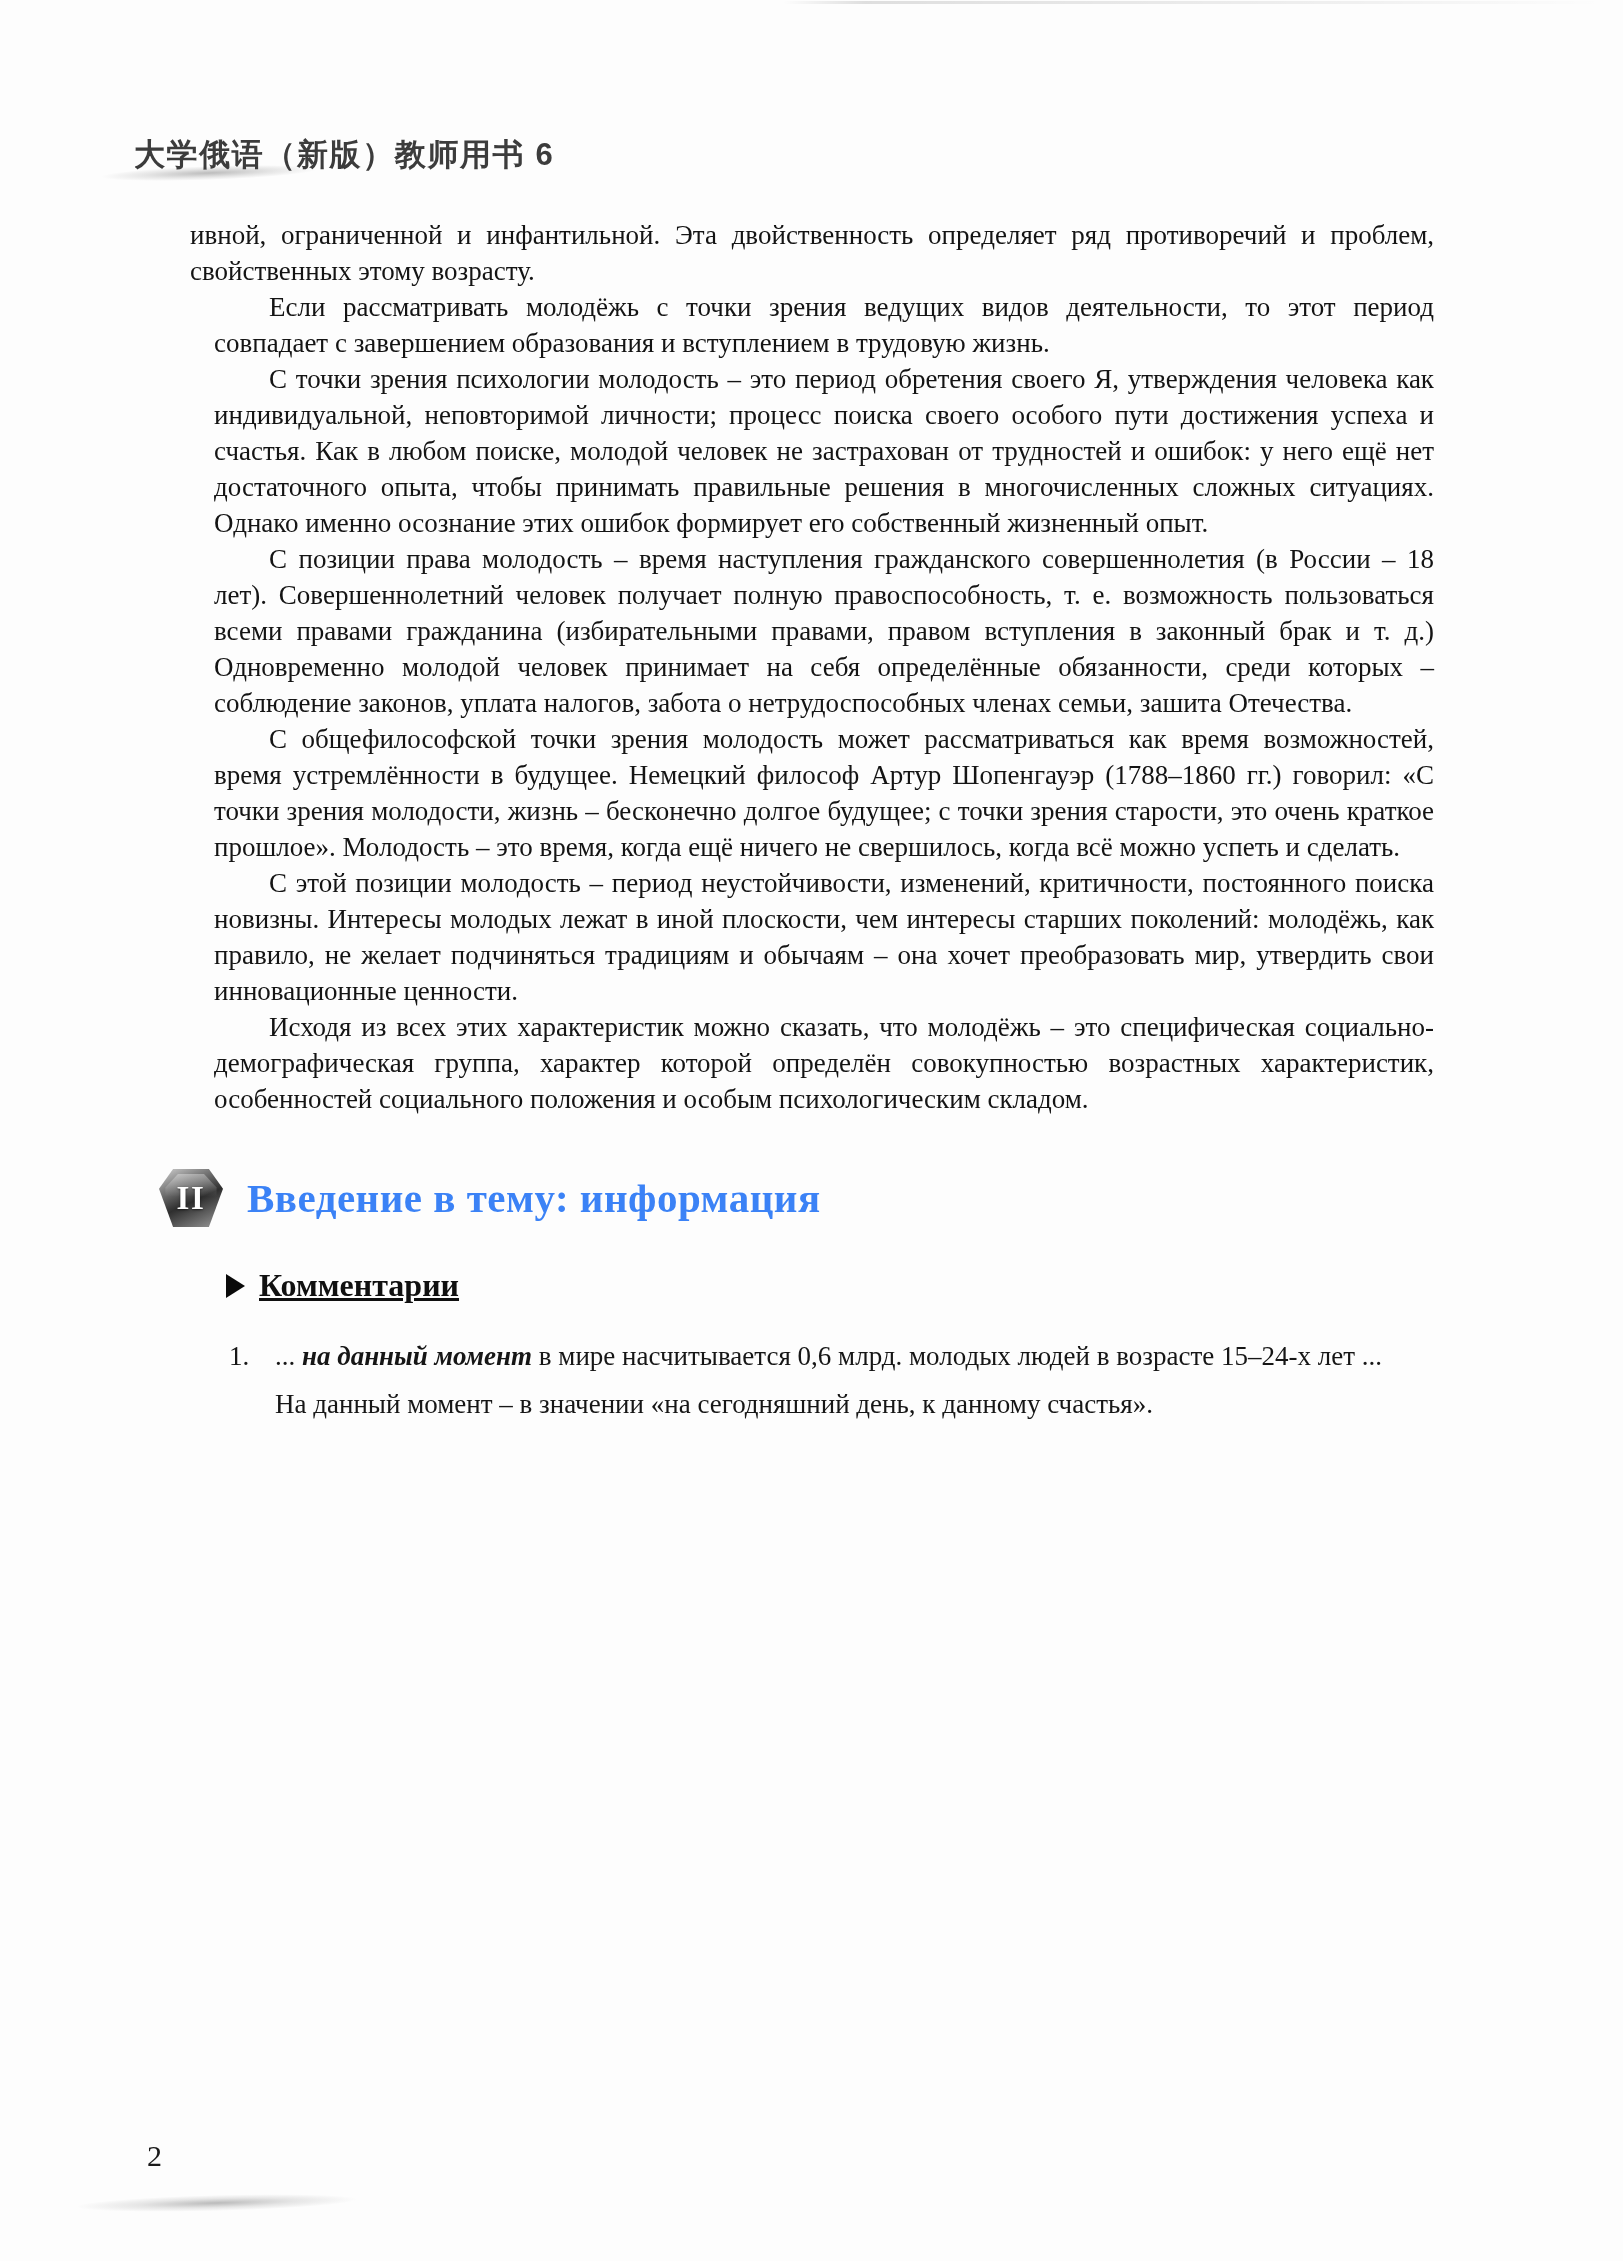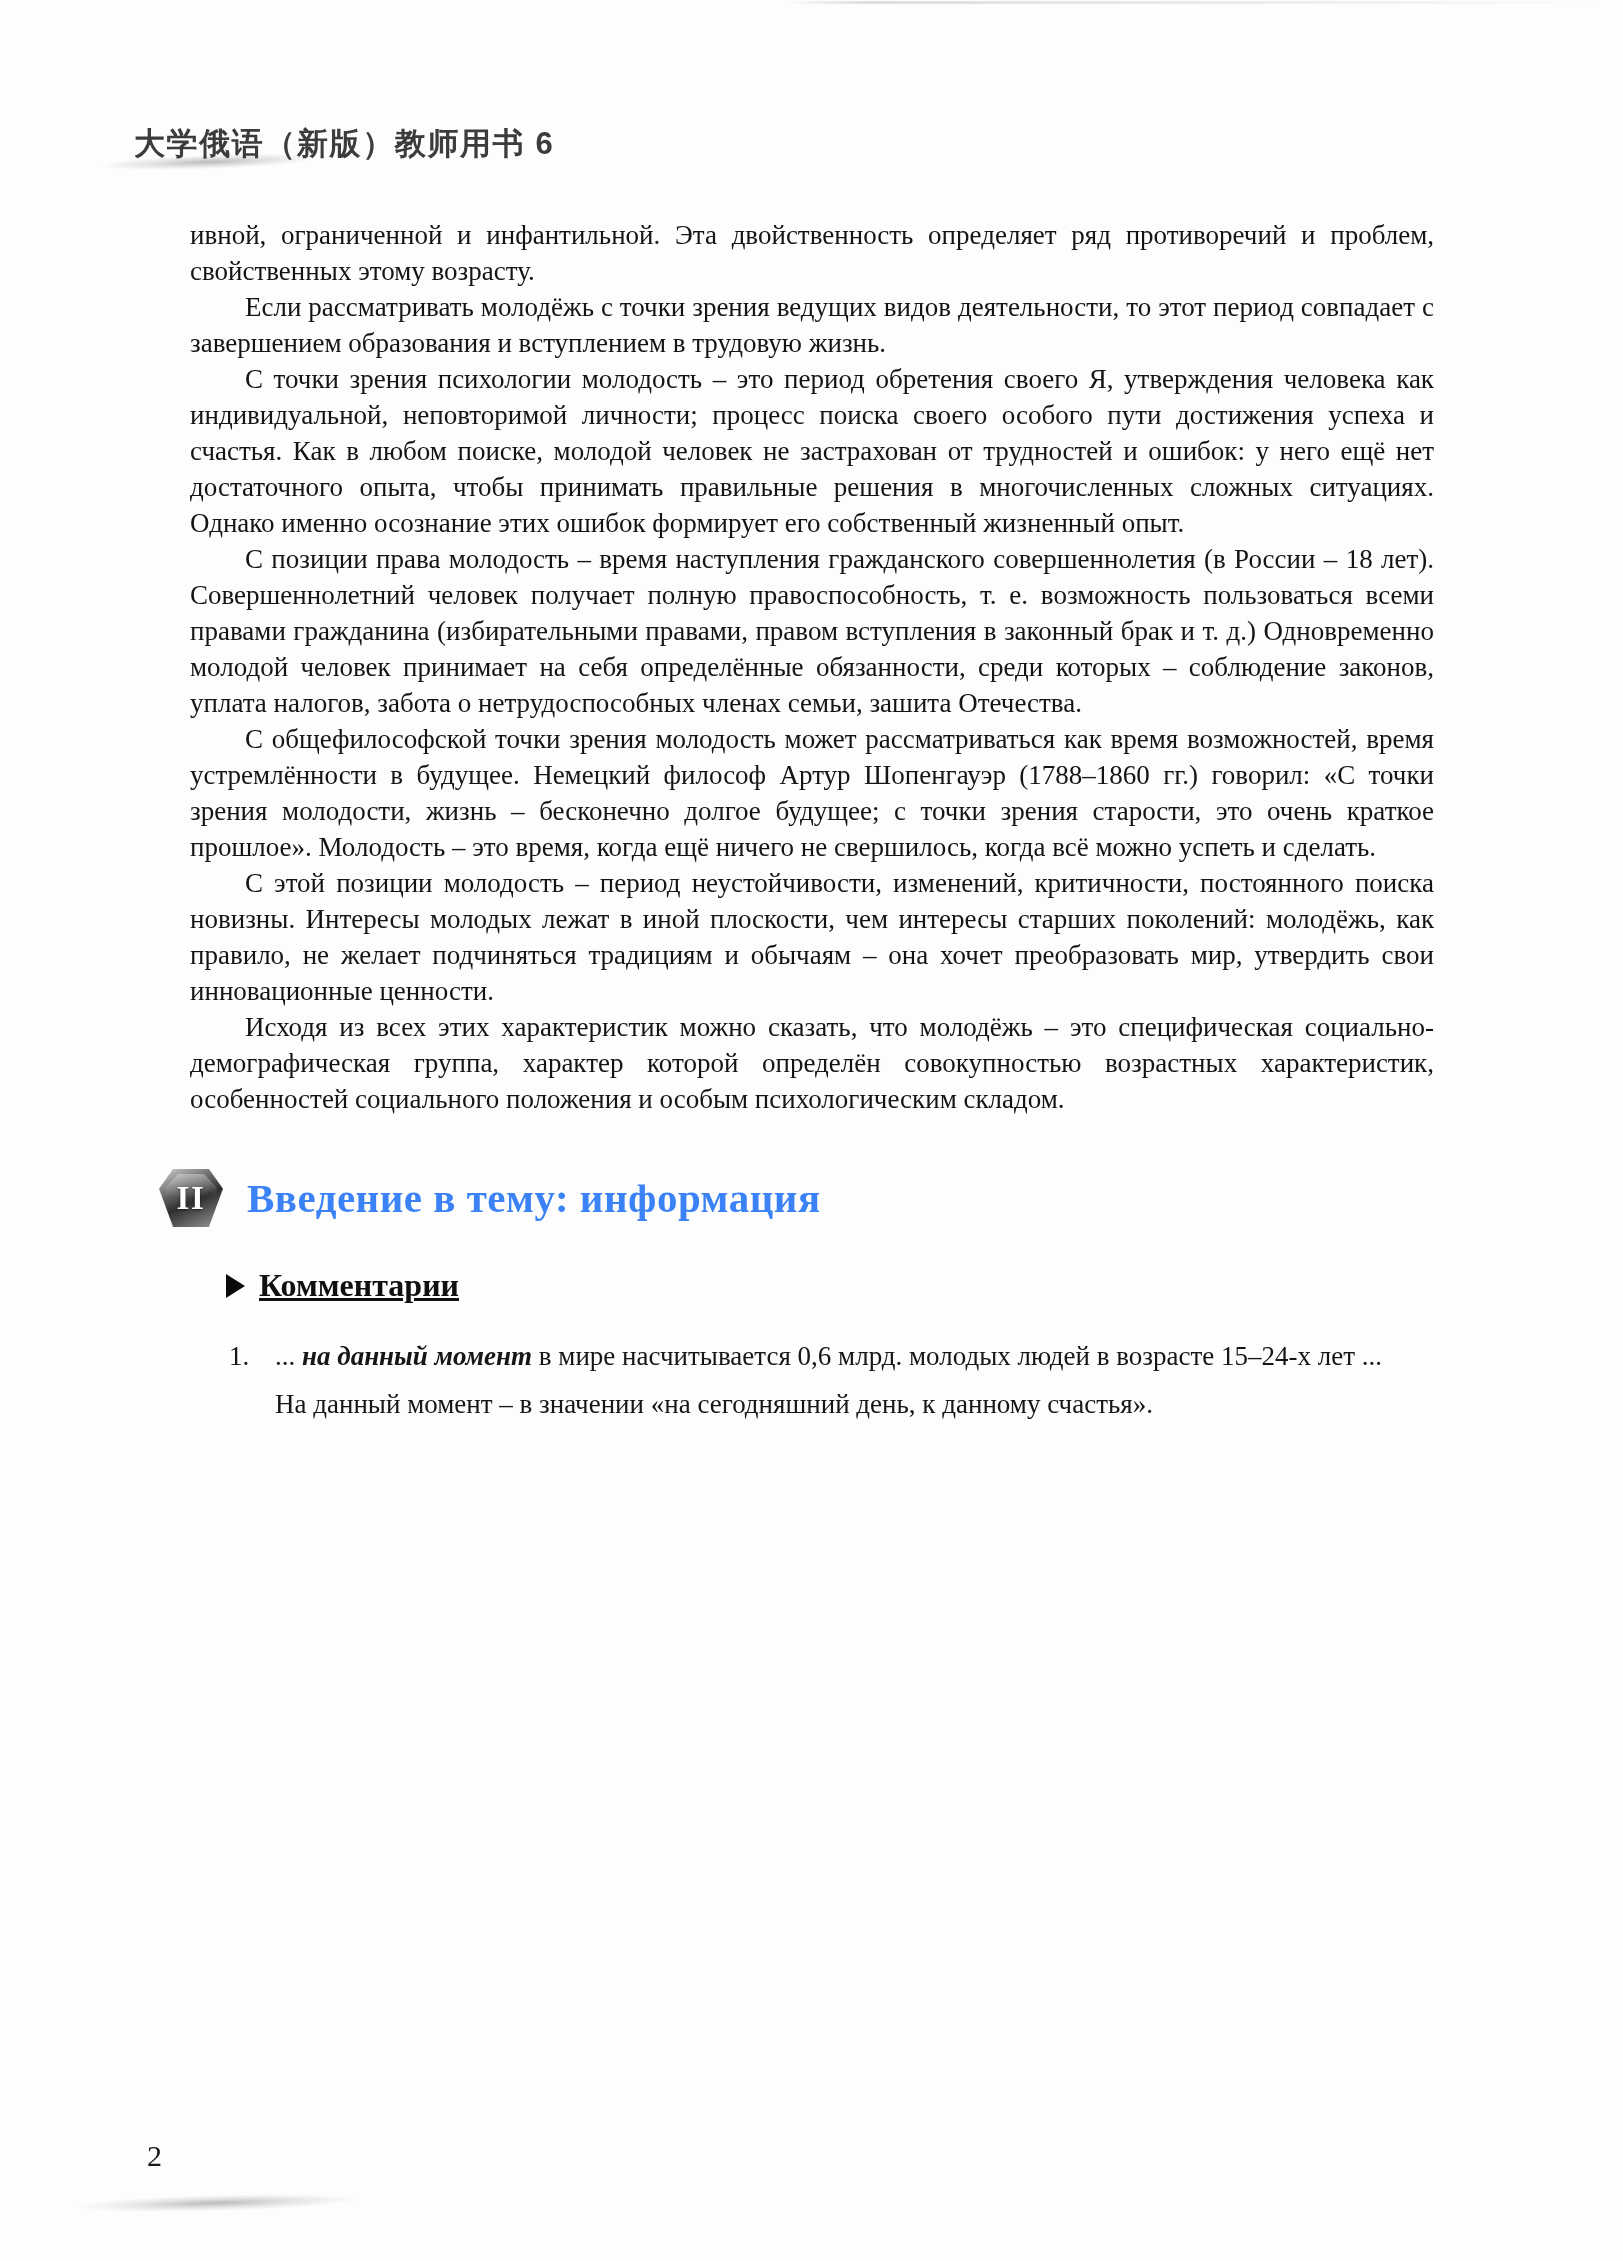--- a/index.html
+++ b/index.html
@@ -19,21 +19,21 @@
     position: absolute;
     top: 1.1px; left: 783px;
     width: 821px; height: 3.2px;
     background: linear-gradient(90deg, transparent, rgba(0,0,0,.12) 10%, rgba(0,0,0,.05) 70%, transparent);
     border-radius: 1.6px;
   }
 
   
   .page-header {
     position: absolute;
-    top: 123px; left: 134px;
+    top: 134px; left: 134px;
   }
   .header-swoosh {
     position: absolute;
     left: -33px; top: 32px;
     width: 216px; height: 14px;
     background: radial-gradient(ellipse closest-side, rgba(110,110,110,.45), rgba(150,150,150,.22) 60%, rgba(200,200,200,0) 100%);
     border-radius: 50%;
     transform: rotate(-2deg);
   }
   .header-title {
@@ -52,21 +52,21 @@
     left: 190px; top: 217px;
     width: 1244px;
   }
   .par {
     margin: 0;
     font-size: 27px;
     line-height: 36px;
     text-align: justify;
     color: #141414;
   }
-  .par.indent { text-indent: 55px; }
+  .par.indent { text-indent: 55px; margin-left: 24px; }
 
   
   .section-head {
     margin-top: 52px;
     margin-left: -31px;
     display: flex;
     align-items: center;
     gap: 24px;
   }
   .badge {

